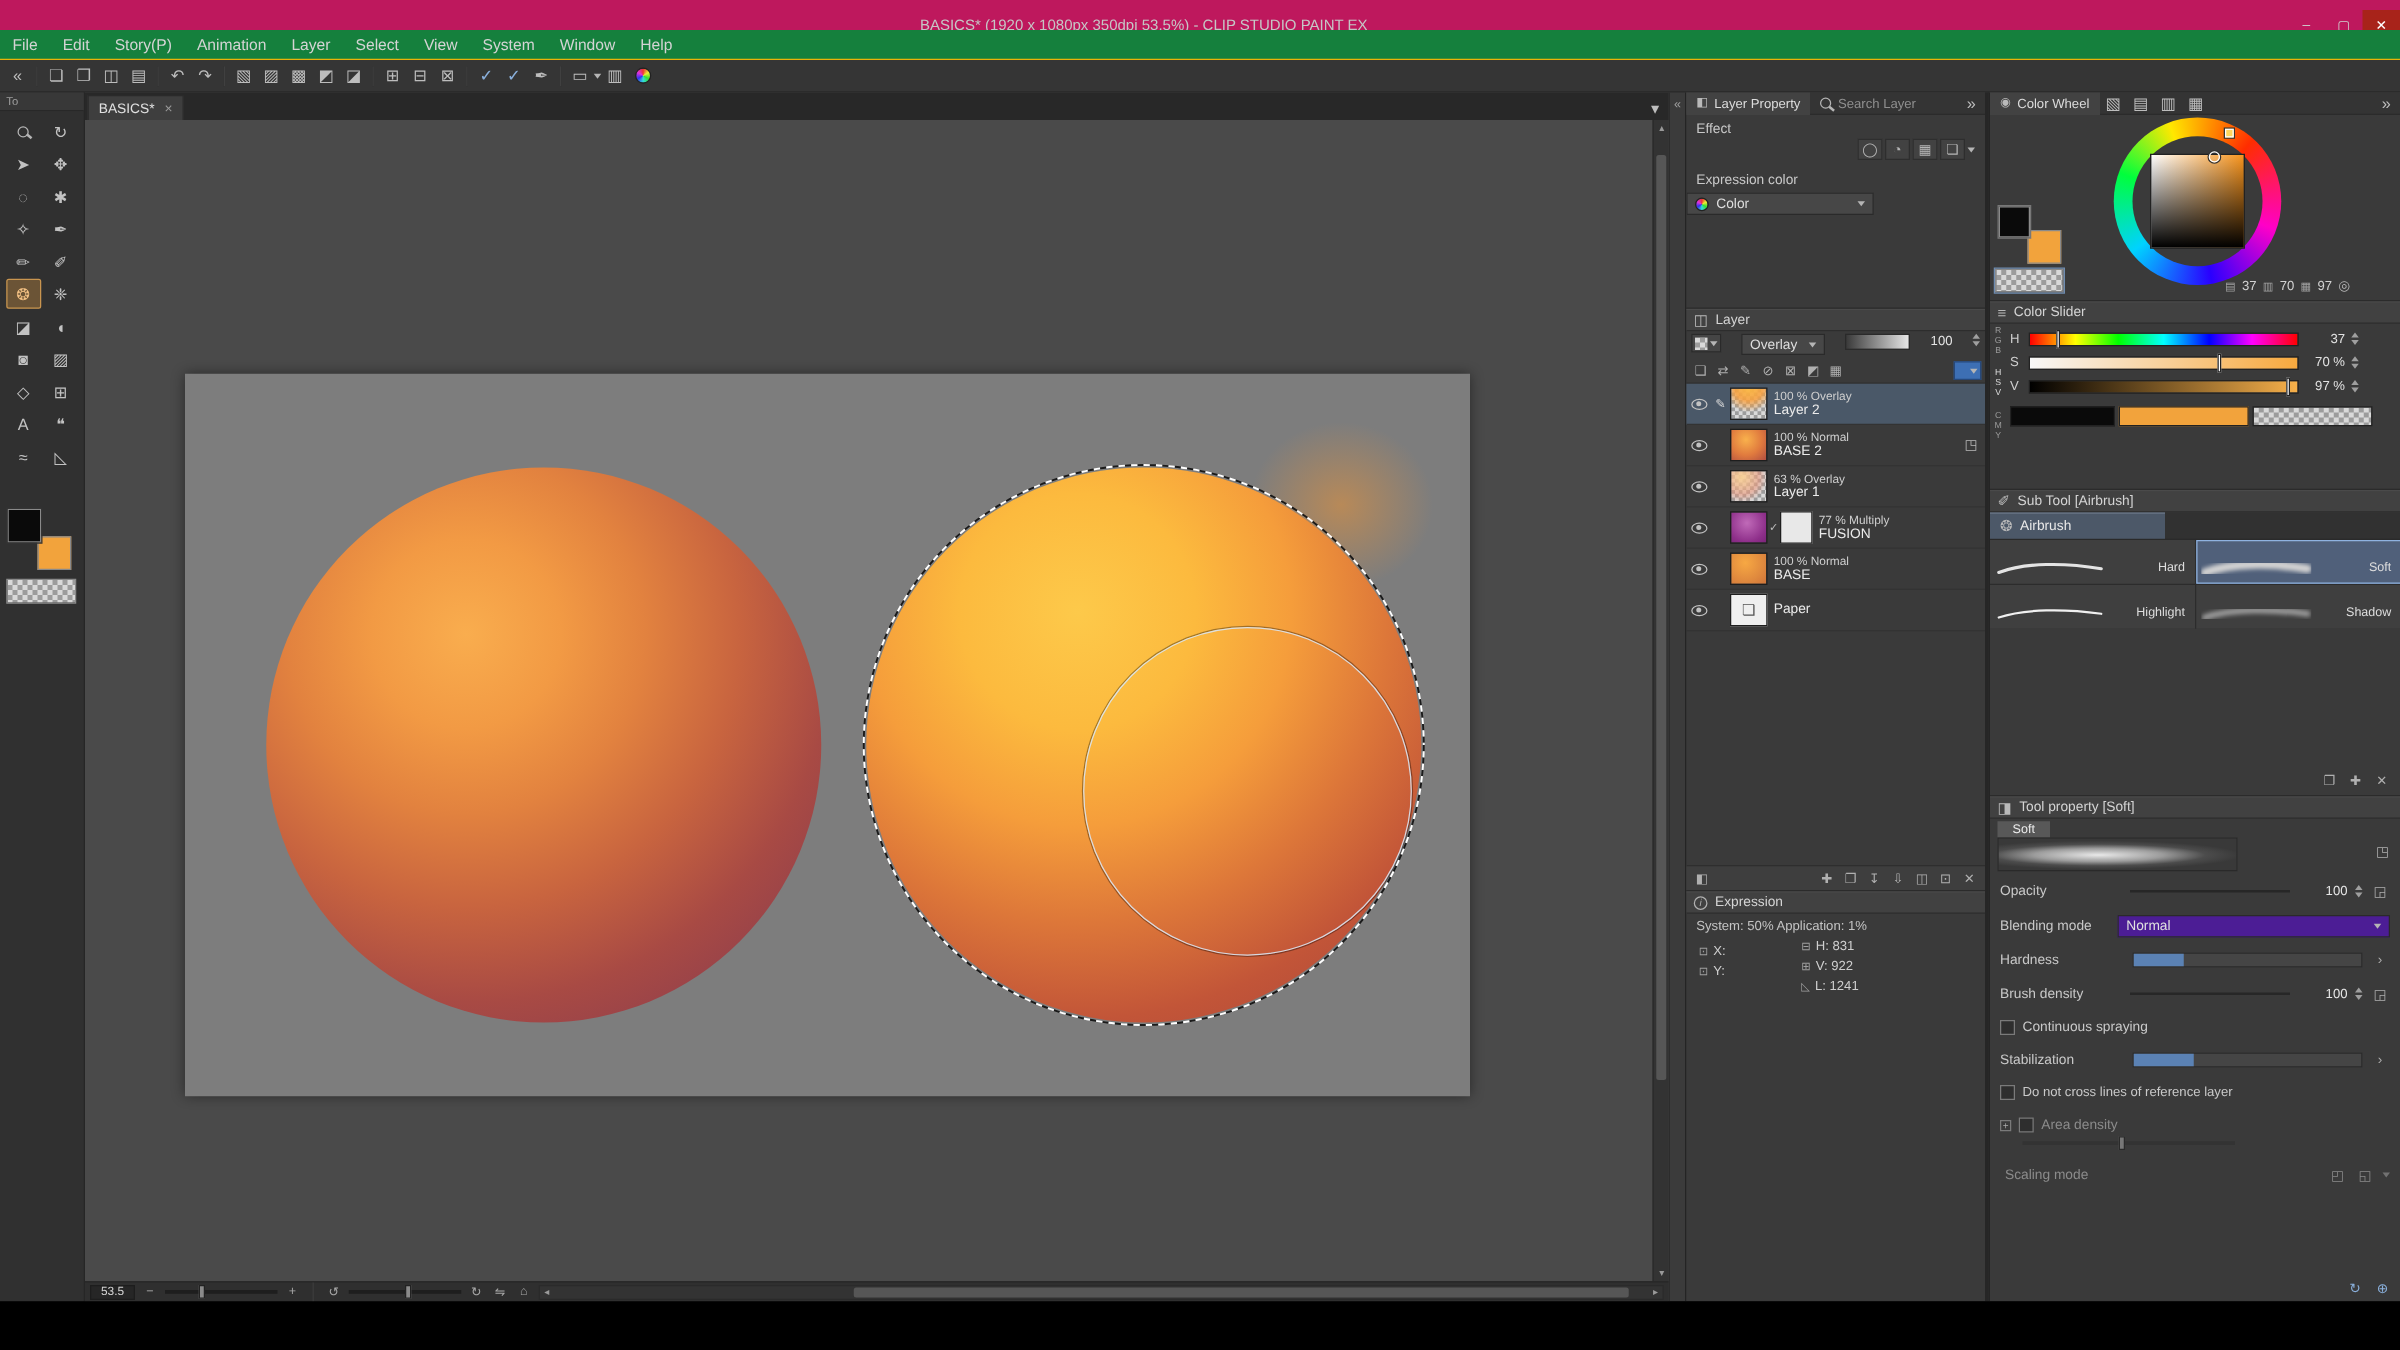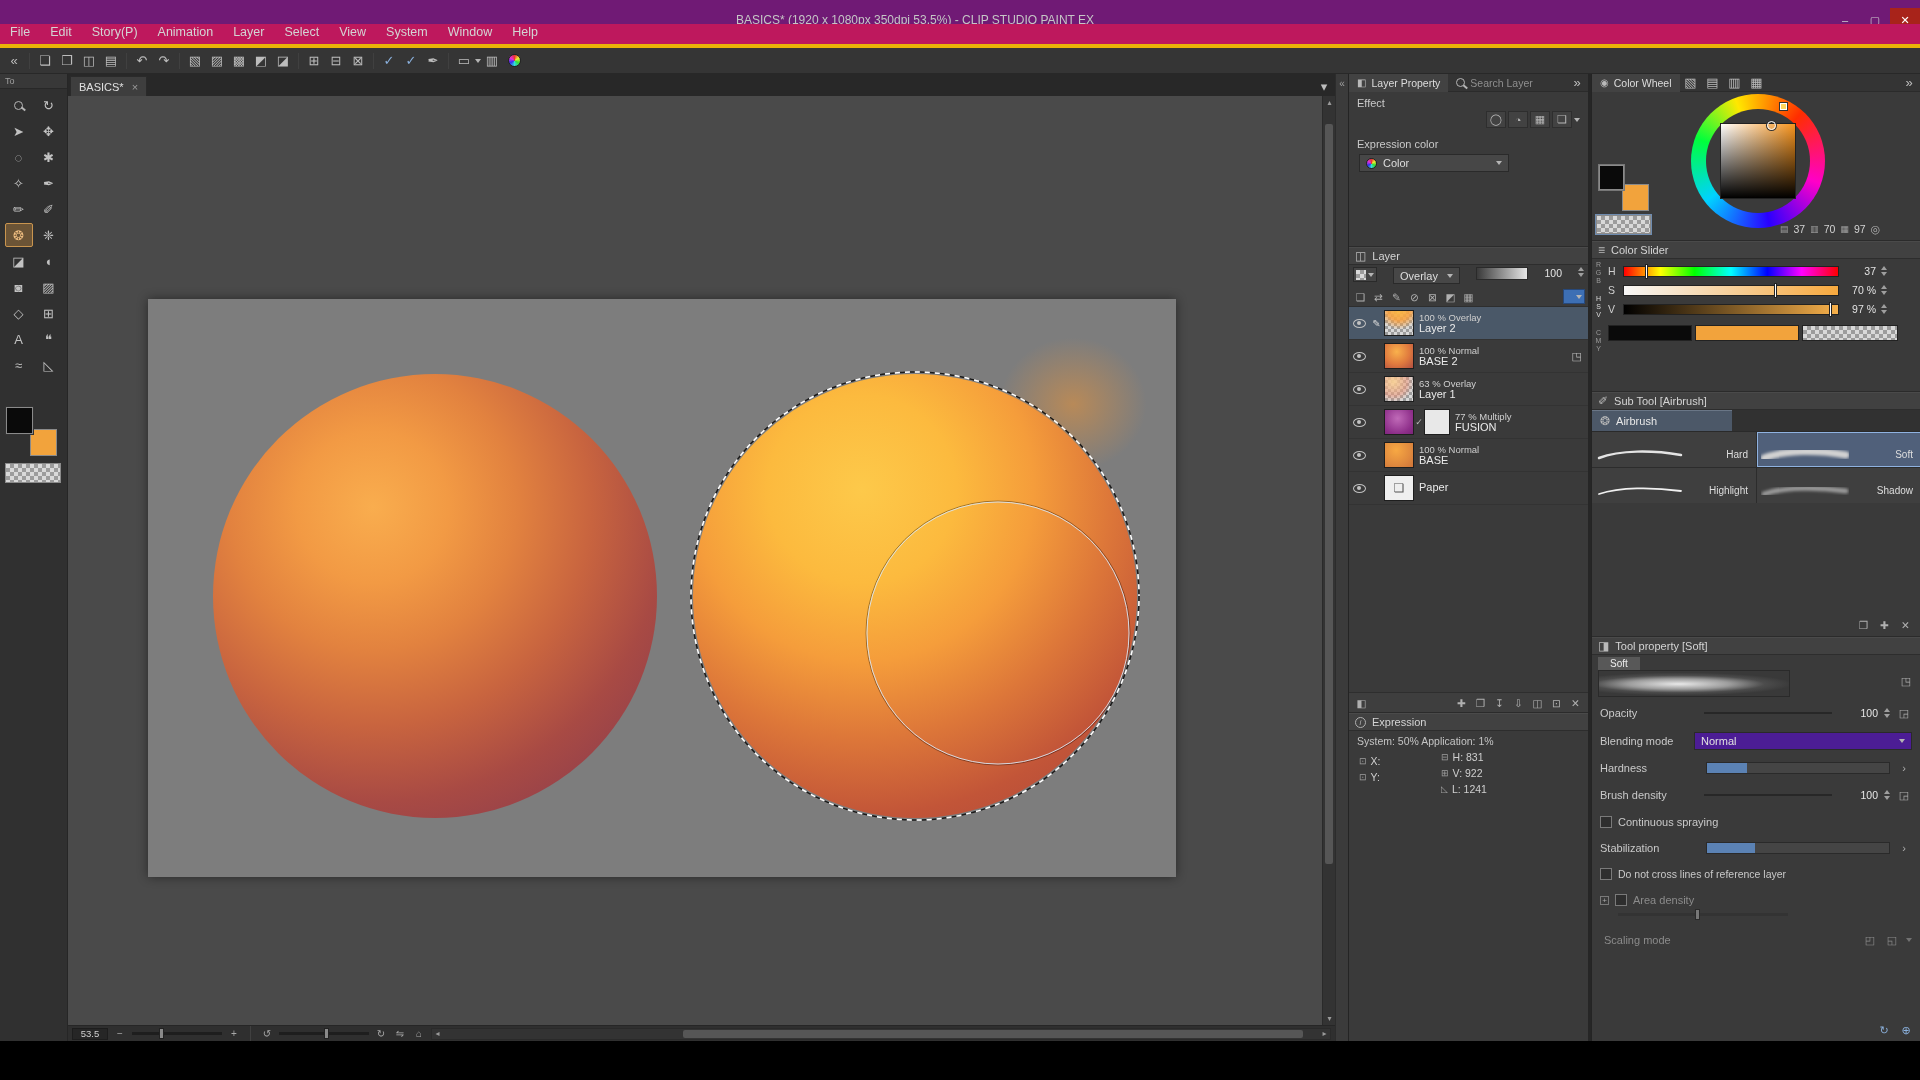--- a/index.html
+++ b/index.html
@@ -17,26 +17,26 @@
 .spin .u{border-bottom:4px solid #9f9f9f}
 .spin .d{border-top:4px solid #9f9f9f}
 .mag{width:9px;height:9px;border:1.5px solid #b5b5b5;border-radius:50%;position:relative;display:inline-block;flex:none}
 .mag::after{content:"";position:absolute;width:5px;height:1.5px;background:#b5b5b5;right:-4px;bottom:-1px;transform:rotate(40deg)}
 .eye{width:13px;height:9px;border:1px solid #c2c2c2;border-radius:50%;position:relative;display:inline-block}
 .eye::after{content:"";position:absolute;left:3px;top:1.5px;width:4px;height:4px;border-radius:50%;background:#c2c2c2}
 .checker{background-image:conic-gradient(#9c9c9c 25%,#d9d9d9 0 50%,#9c9c9c 0 75%,#d9d9d9 0);background-size:8px 8px}
 .cb{width:12px;height:12px;border:1px solid #7a7a7a;background:#2e2e2e;flex:none}
 .colordot{width:13px;height:13px;border-radius:50%;background:conic-gradient(#e33,#ee3,#3d3,#3dd,#33e,#d3d,#e33);border:1px solid #222;flex:none}
 
-.titlebar{position:absolute;left:0;top:0;width:1920px;height:40px;background:#701a75;display:flex;align-items:center}
+.titlebar{position:absolute;left:0;top:0;width:1920px;height:40px;background:#be185d;display:flex;align-items:center}
 .title{flex:1;text-align:center;font-size:12px;color:#c6c6c6}
 .winbtns{display:flex;height:24px}
 .wbtn{width:30px;height:24px;display:flex;align-items:center;justify-content:center;color:#cfcfcf;font-size:11px}
 .wbtn.close{background:#a8231a;color:#fff}
-.menubar{position:absolute;left:0;top:24px;width:1920px;height:24px;background:#be185d;display:flex;align-items:flex-end;border-bottom:4px solid #eab308}
+.menubar{position:absolute;left:0;top:24px;width:1920px;height:24px;background:#15803d;display:flex;align-items:center;border-bottom:1px solid #eab308}
 .mitem{padding:0 10px;font-size:12.5px;color:#d4d4d4;height:24px;display:flex;align-items:center}
 .commandbar{position:absolute;left:0;top:48px;width:1920px;height:26px;background:#353535;display:flex;align-items:center;padding-left:3px;border-bottom:1px solid #282828}
 .blue{color:#8ab0dc !important}
 
 .toolpal{position:absolute;left:0;top:74px;width:68px;height:967px;background:#303030;border-right:1px solid #262626}
 .tp-head{height:15px;display:flex;align-items:center;padding:0 5px;font-size:9px;color:#9f9f9f;background:#383838;border-bottom:1px solid #282828}
 .tgrid{display:grid;grid-template-columns:28px 28px;gap:2px;justify-content:center;padding-top:4px}
 .tcell{width:28px;height:24px;display:flex;align-items:center;justify-content:center;border:1px solid transparent;border-radius:2px}
 .tcell .icon{font-size:13px;color:#c2c2c2}
 .tcell.sel{background:#6b5436;border-color:#c9954f}
@@ -370,21 +370,21 @@
     <div class="panel" style="height:155px;border-bottom:1px solid #2b2b2b">
       <div class="lbl" style="padding:5px 8px 0 8px">Effect</div>
       <div class="lp-effrow">
         <span class="lp-eff">◯</span>
         <span class="lp-eff">◔</span>
         <span class="lp-eff">▦</span>
         <span class="lp-eff">❏</span>
         <span class="caret"></span>
       </div>
       <div class="lbl" style="padding:8px 8px 4px 8px">Expression color</div>
-      <div class="dd" style="margin-left:10px;width:150px">
+      <div class="dd" style="width:150px">
         <span class="colordot" style="width:11px;height:11px"></span>
         <span>Color</span>
         <span class="caret" style="margin-left:auto"></span>
       </div>
     </div>
 
     <div class="panel" style="height:466px;border-bottom:1px solid #2b2b2b">
       <div class="phead">
         <span class="icon">◫</span>
         <span>Layer</span>

